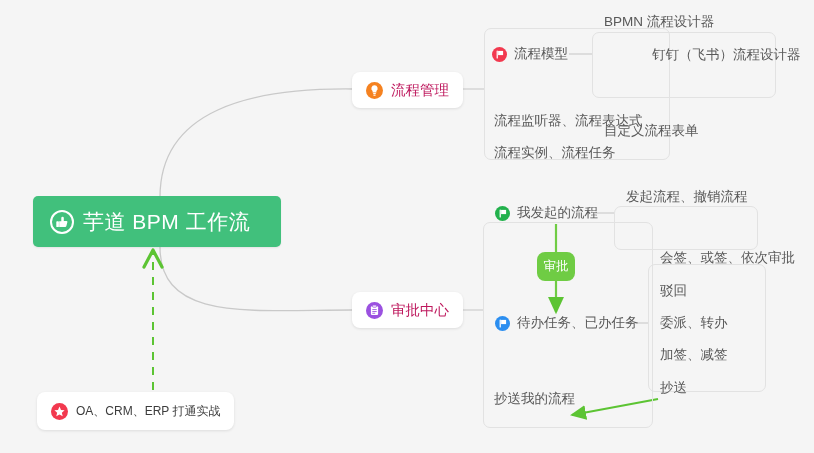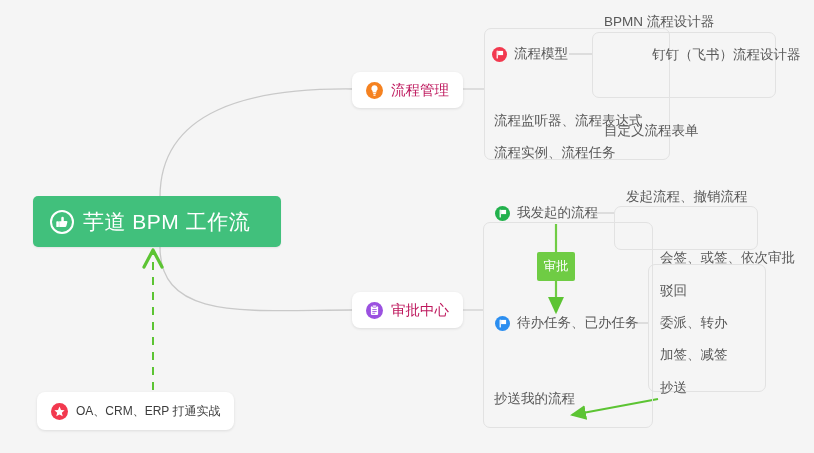--- a/index.html
+++ b/index.html
@@ -95,21 +95,21 @@
   }
 
   
   .tag-approve {
     position: absolute;
     left: 537px;
     top: 252px;
     width: 38px;
     height: 29px;
     background: #6fcc44;
-    border-radius: 2px;
+    border-radius: 8px;
     display: flex;
     align-items: center;
     justify-content: center;
     color: #ffffff;
     font-size: 12.5px;
   }
 
   
   .ic {
     display: inline-block;

